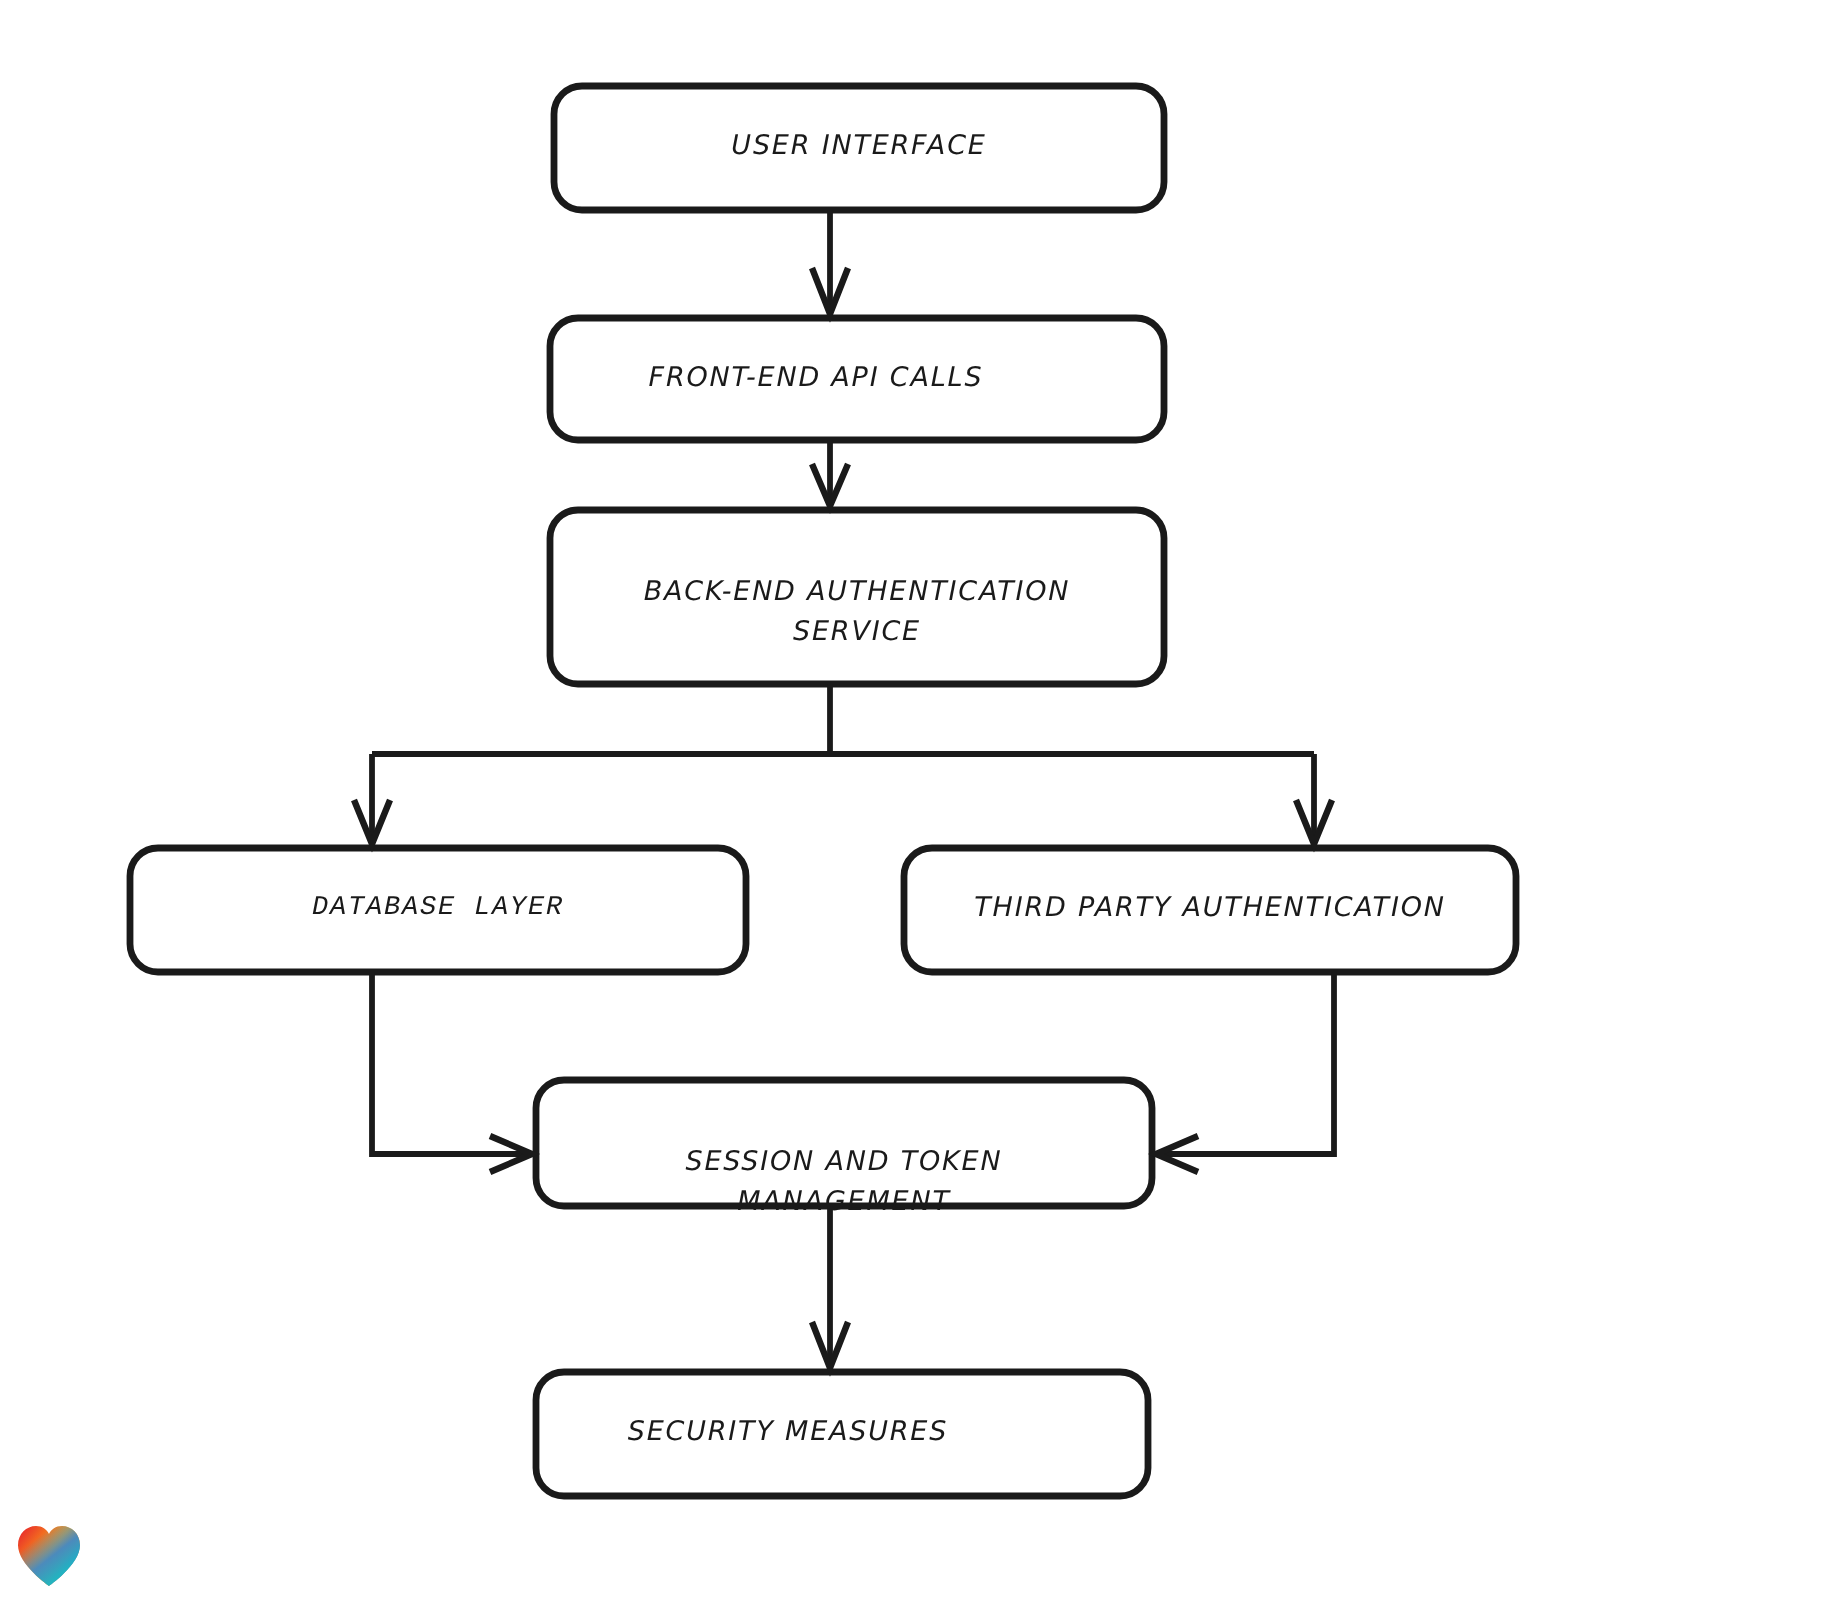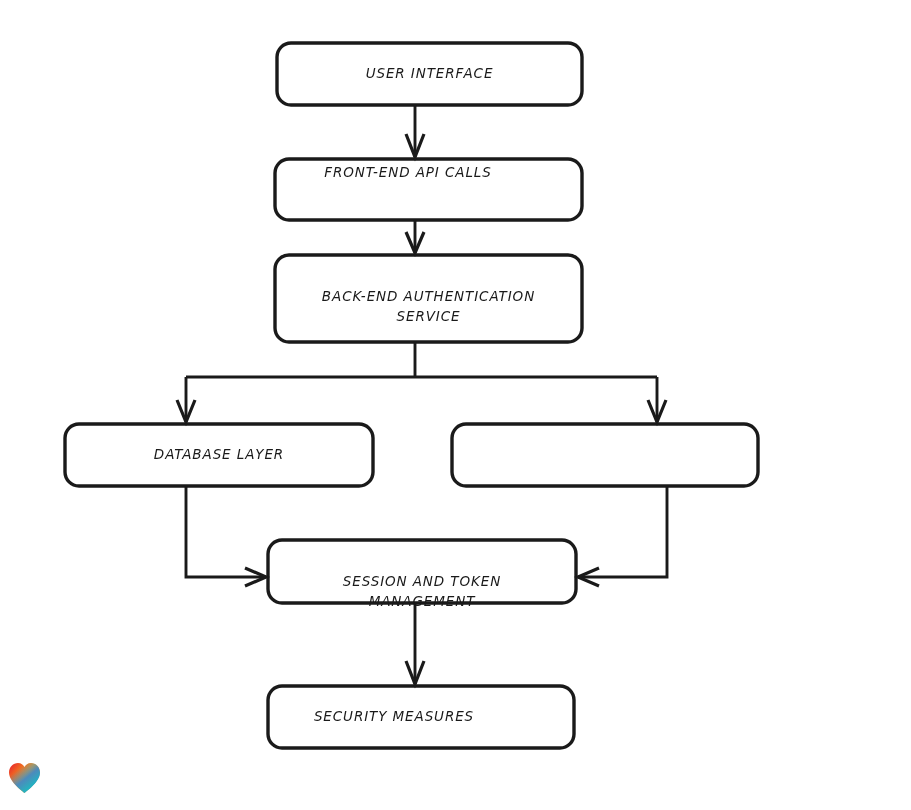--- a/index.html
+++ b/index.html
@@ -100,24 +100,25 @@
     </g>
 
     <g transform="translate(8,762)">
       <path d="M16.5,31 C16.5,31 1,20.2 1,10.6 C1,4.9 5.2,1 10.0,1 C13.1,1 15.4,2.7 16.5,5.0 C17.6,2.7 19.9,1 23.0,1 C27.8,1 32,4.9 32,10.6 C32,20.2 16.5,31 16.5,31 Z" fill="url(#heartGrad)"></path>
       <path d="M16.5,31 C16.5,31 1,20.2 1,10.6 C1,4.9 5.2,1 10.0,1 C13.1,1 15.4,2.7 16.5,5.0 C17.6,2.7 19.9,1 23.0,1 C27.8,1 32,4.9 32,10.6 C32,20.2 16.5,31 16.5,31 Z" fill="url(#heartGrad2)"></path>
     </g>
   </svg>
 
   <div class="node-label" style="left:277px; top:43px; width:305px; height:62px;">User Interface</div>
 
-  <div class="node-label" style="left:275px; top:142px; width:266px; height:61px;">Front-End API Calls</div>
+  <div class="node-label" style="left:275px; top:159px; width:266px; height:61px;">Front-End API Calls</div>
 
   <div class="node-label" style="left:295px; top:255px; width:267px; height:103px;">Back-End Authentication Service</div>
 
-  <div class="node-label" style="left:65px; top:424px; width:308px; height:62px;">Database Layer</div>
+  <div class="node-label" style="left:65px; top:424px; width:308px; height:62px;font-family:Liberation Mono, monospace;">Database Layer</div>
 
+  <div class="node-label" style="left:452px; top:424px; width:306px; height:62px;">Third Party Authentication</div>
 
   <div class="node-label" style="left:307px; top:560px; width:230px; height:63px;">Session and Token Management</div>
 
   <div class="node-label" style="left:268px; top:686px; width:252px; height:62px;">Security Measures</div>
 
 </div>
 
 </body></html>

